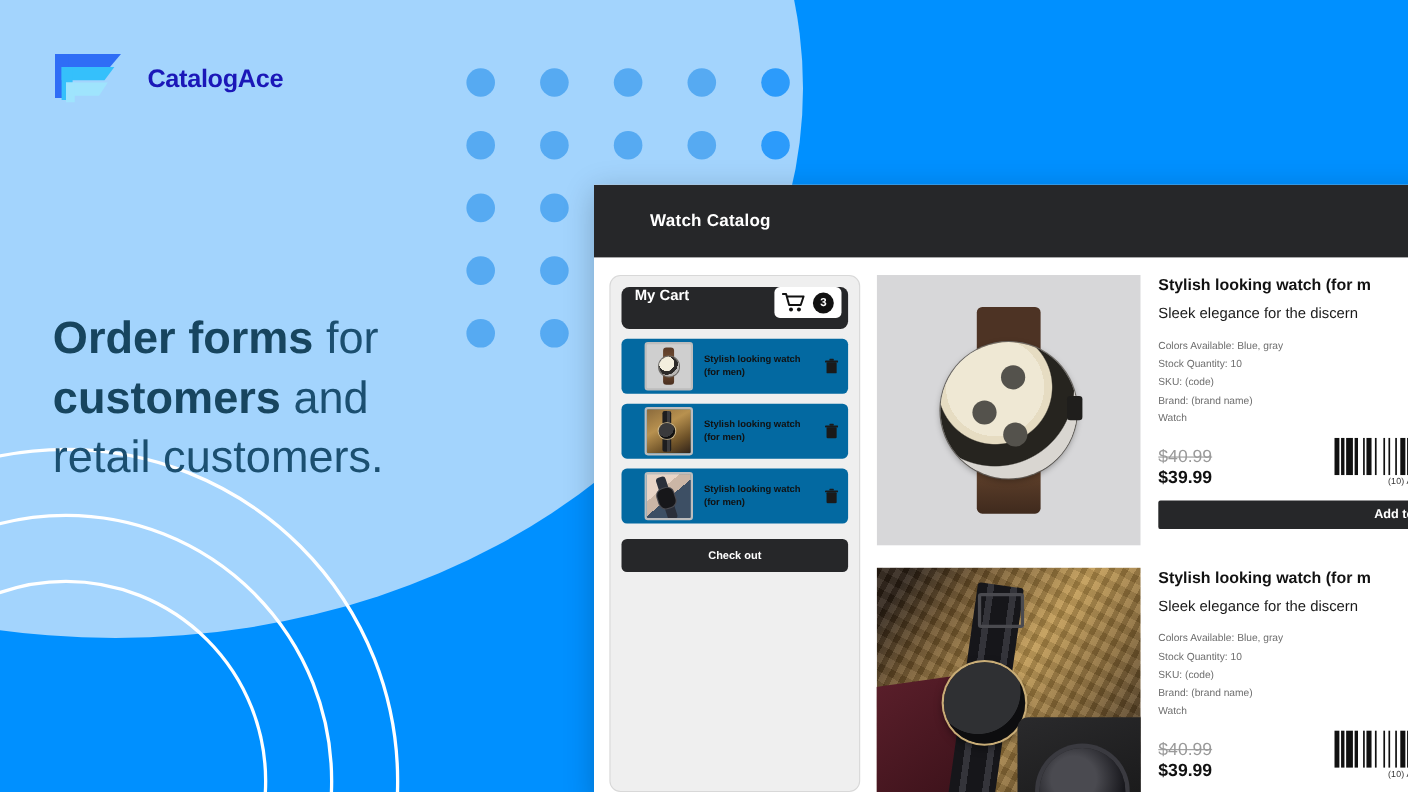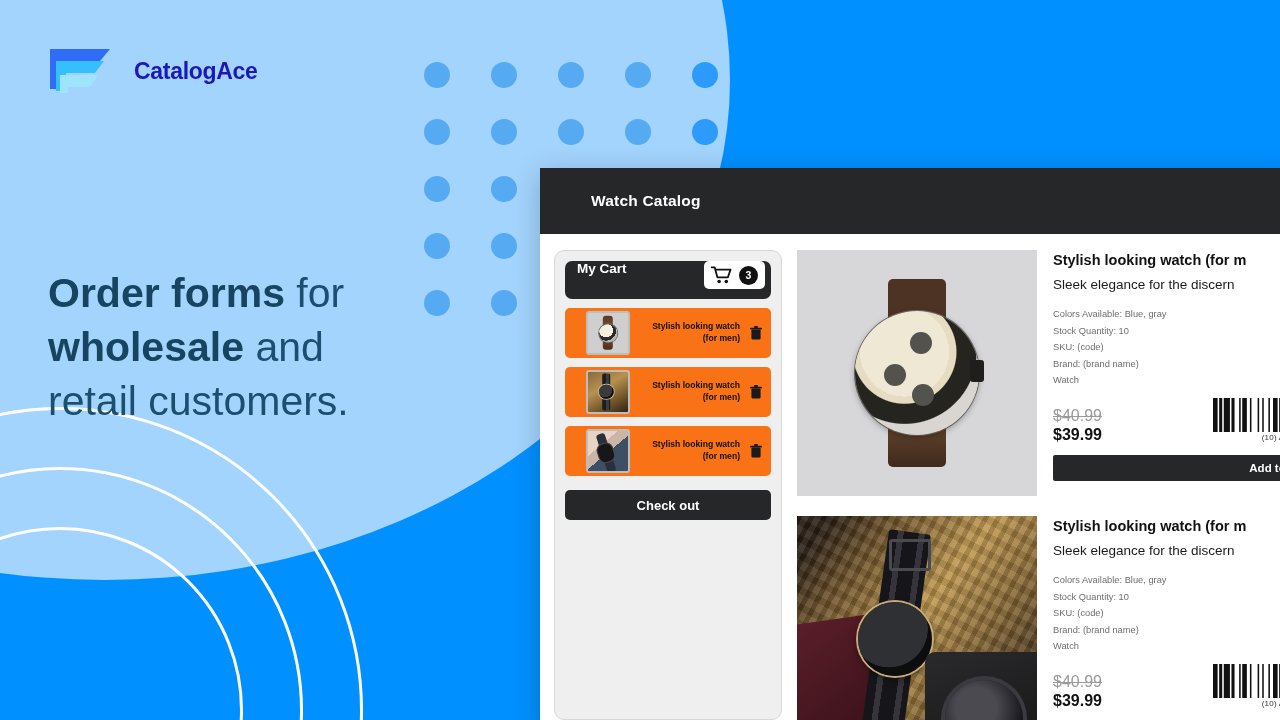--- a/index.html
+++ b/index.html
@@ -61,33 +61,33 @@
   .cart-pill{
     background:#fff;border-radius:5px;height:28px;display:flex;align-items:center;
     gap:7px;padding:0 7px;box-sizing:border-box;
   }
   .cart-icon{width:21px;height:18px;display:block;}
   .cart-badge{
     width:19px;height:19px;border-radius:50%;background:#111;color:#fff;
     font-size:10.5px;font-weight:bold;display:flex;align-items:center;justify-content:center;
   }
   .cart-item{
-    background:#f97316;border-radius:5px;height:50px;margin-top:9px;
-    display:flex;align-items:center;padding:0 9px 0 21px;box-sizing:border-box;gap:10px;text-align:right;
+    background:#0369a1;border-radius:5px;height:50px;margin-top:9px;
+    display:flex;align-items:center;padding:0 9px 0 21px;box-sizing:border-box;gap:10px;
   }
   .thumb{
     width:40px;height:40px;border:2px solid #bdbdbd;border-radius:3px;
     overflow:hidden;position:relative;flex:0 0 auto;
   }
   .ci-name{flex:1;font-size:8.6px;font-weight:bold;color:#111;line-height:1.34;}
   .trash{width:12px;height:14px;flex:0 0 auto;}
   .checkout{
     margin-top:14px;background:#262729;border-radius:5px;height:30px;
     display:flex;align-items:center;justify-content:center;color:#fff;
-    font-size:13px;font-weight:bold;
+    font-size:10px;font-weight:bold;
   }
 
   
   .products{margin-left:15px;display:flex;flex-direction:column;gap:20px;}
   .prow{display:flex;gap:16px;}
   .pimg{width:240px;min-width:240px;height:246px;position:relative;overflow:hidden;}
   .pinfo{padding-top:2px;width:280px;}
   .ptitle{font-size:14.5px;font-weight:bold;color:#121212;white-space:nowrap;}
   .psub{font-size:13.5px;color:#1a1a1a;margin-top:9px;white-space:nowrap;}
   .pmeta{margin-top:14px;}
@@ -103,21 +103,21 @@
     display:flex;align-items:center;justify-content:flex-end;
     padding-right:43px;box-sizing:border-box;color:#fff;font-size:11.5px;font-weight:bold;
     width:300px;
   }
 
   
   .brand{position:absolute;left:48px;top:45px;display:flex;align-items:center;gap:16px;}
   .logo{width:70px;height:52px;display:block;}
   .brandname{font-size:23px;font-weight:bold;color:#1b17b8;letter-spacing:-.3px;}
   .hero{
-    position:absolute;left:48px;top:266px;width:420px;
+    position:absolute;left:48px;top:280px;width:420px;
     font-size:41px;line-height:1.32;color:#1b4f70;font-weight:normal;
   }
   .hero b{font-weight:bold;color:#17455f;}
 
   
   .art-gray{background:#cfcfcf;}
   .art-gray .w-case{
     position:absolute;left:50%;top:50%;transform:translate(-50%,-50%);
     width:44%;height:44%;border-radius:50%;background:
       radial-gradient(circle at 38% 35%,#f3eedd 0 42%,#2c2a28 43% 62%,#b9b7b4 63% 100%);
@@ -261,21 +261,21 @@
       <polygon points="8,16 56,16 47,28 8,28" fill="#35c0fb"></polygon>
       <polygon points="8,16 18,16 18,46 8,46" fill="#35c0fb"></polygon>
       <polygon points="12,30 50,30 42,42 12,42" fill="#9fe4fd"></polygon>
       <polygon points="12,30 20,30 20,48 12,48" fill="#9fe4fd"></polygon>
     </svg>
     <div class="brandname">CatalogAce</div>
   </div>
 
   <div class="hero">
     <div><b>Order forms</b><span> for</span></div>
-    <div><b>wholesale</b><span> and</span></div>
+    <div><b>customers</b><span> and</span></div>
     <div>retail customers.</div>
   </div>
 
   <div class="appwin">
 
     <div class="topbar">
       <div class="topbar-title">Watch Catalog</div>
     </div>
 
     <div class="appbody">

